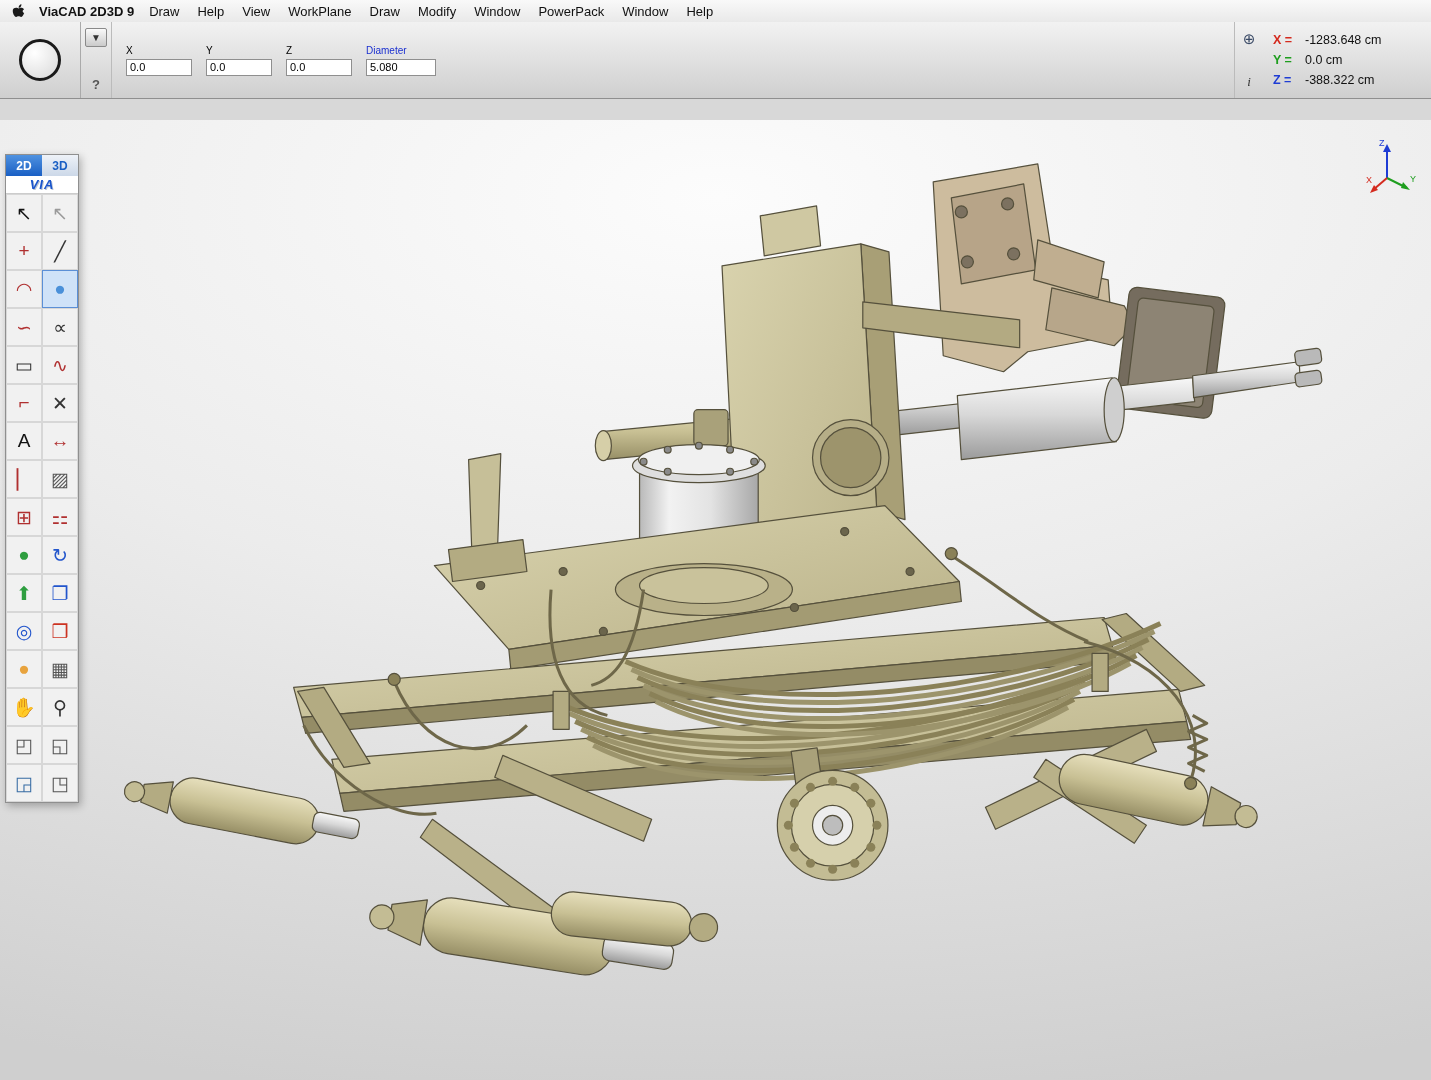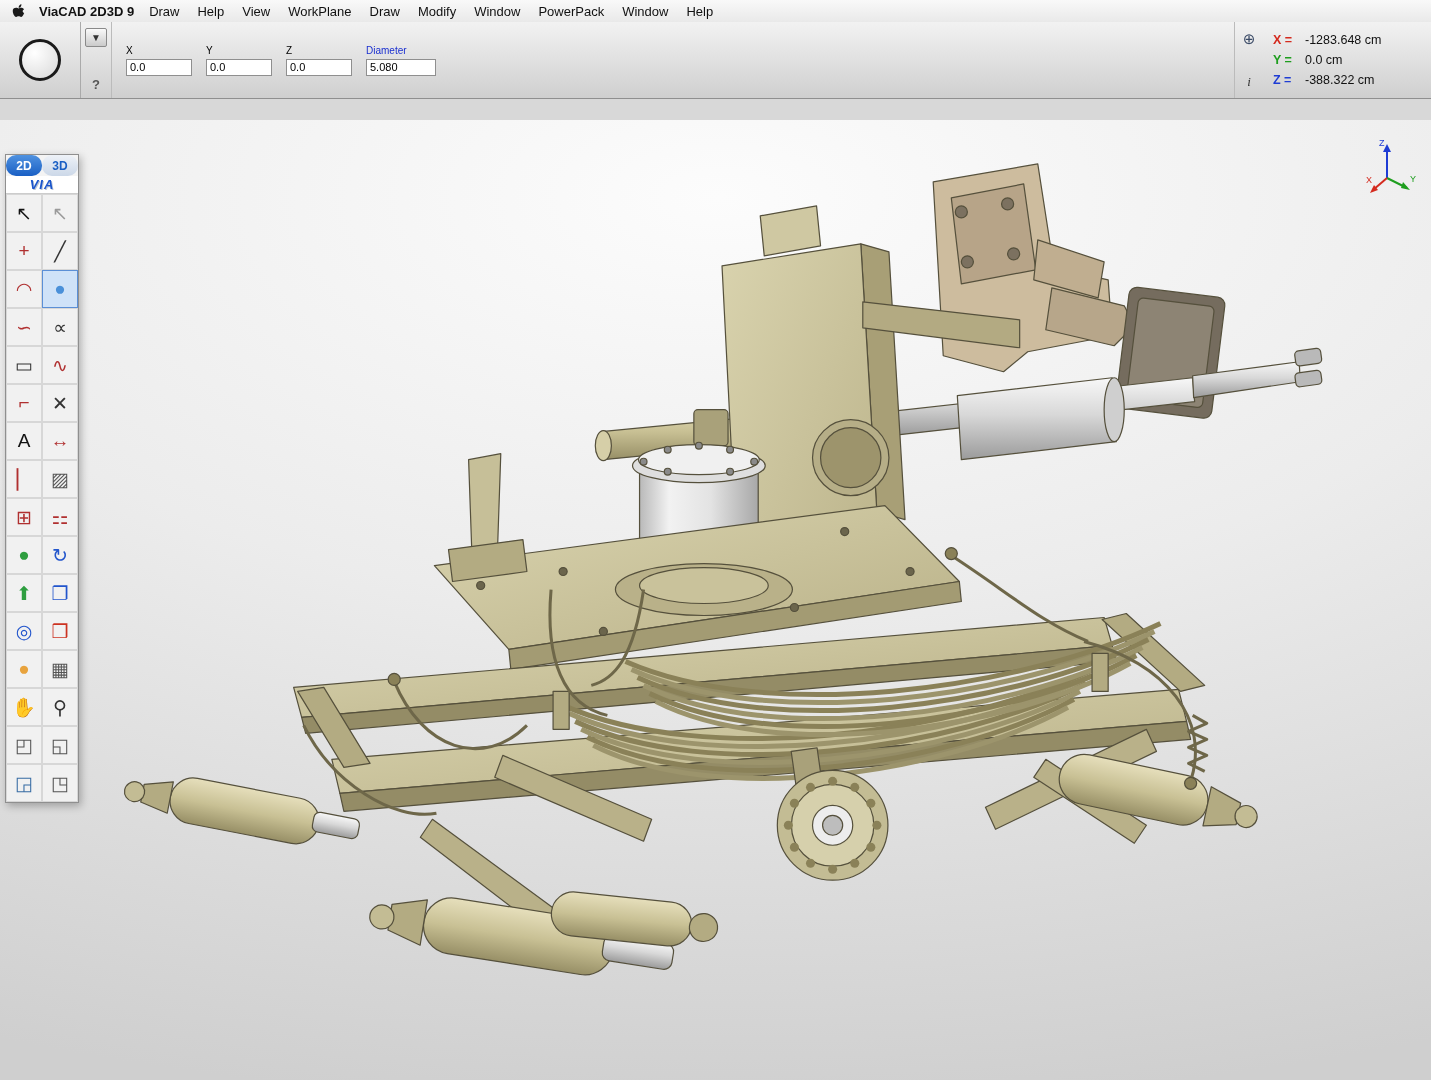--- a/index.html
+++ b/index.html
@@ -64,21 +64,21 @@
   #canvas{position:absolute;top:120px;left:0;right:0;bottom:0;
     background:radial-gradient(ellipse 130% 95% at 50% 8%, #fcfcfc 0%, #ececec 45%, #cfcfcf 100%);}
   #model{position:absolute;inset:0;width:100%;height:100%;}
   #axis-triad{position:absolute;top:16px;right:22px;width:52px;height:62px;}
 
   
   #palette{position:absolute;left:5px;top:34px;width:72px;background:#f4f4f4;
     border:1px solid #8f8f8f;box-shadow:2px 3px 8px rgba(0,0,0,.28);}
   .pal-tabs{display:flex;height:21px;}
   .pal-tab{flex:1;display:flex;align-items:center;justify-content:center;
-    font-size:12px;font-weight:bold;cursor:default;border-radius:10px;}
+    font-size:12px;font-weight:bold;cursor:default;}
   .pal-tab.active{background:linear-gradient(#4f92e0,#1a5fc4);color:#fff;}
   .pal-tab.inactive{background:linear-gradient(#eef2f8,#ccd8e8);color:#1a5fc4;}
   .pal-logo{height:17px;background:#fff;border-bottom:1px solid #ccc;
     display:flex;align-items:center;justify-content:center;
     font-size:13px;font-weight:bold;font-style:italic;color:#1a55cc;
     letter-spacing:1px;text-shadow:1px 1px 0 #b9c4d4;}
   .pal-grid{display:grid;grid-template-columns:1fr 1fr;}
   .tool-cell{height:36px;display:flex;align-items:center;justify-content:center;
     border:1px solid #d7d7d7;background:#f1f1f1;font-size:19px;cursor:default;}
   .tool-cell.selected{background:#cfe2f8;border:1px solid #5b8fd6;}

